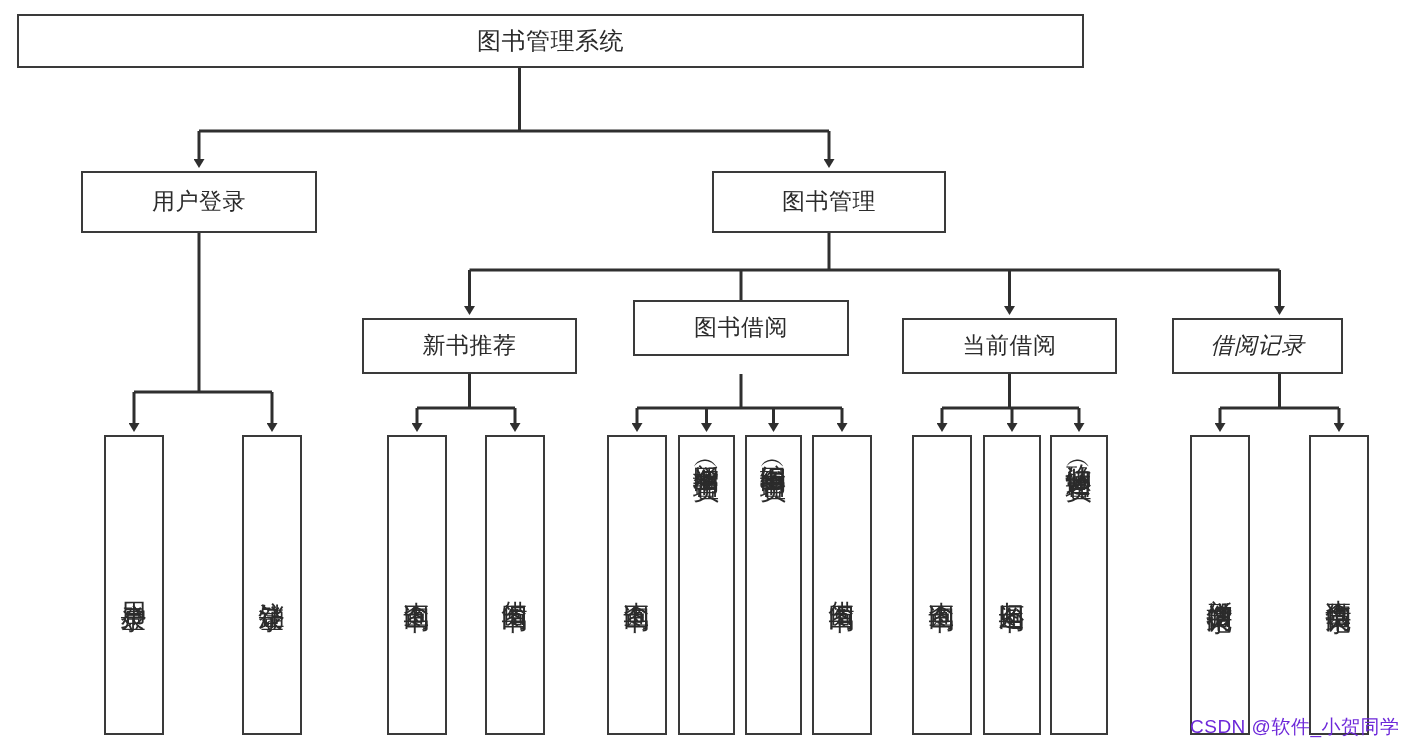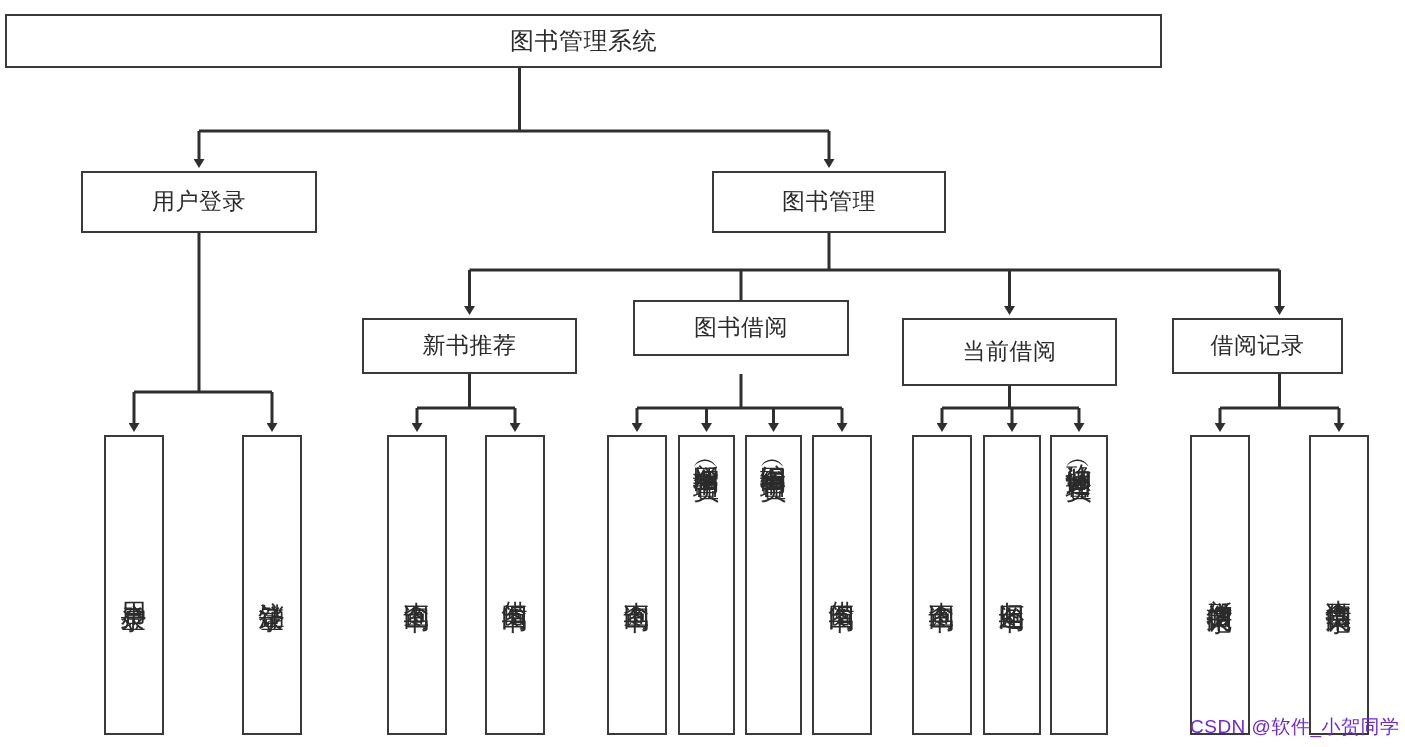--- a/index.html
+++ b/index.html
@@ -116,41 +116,41 @@
         <line x1="942" y1="408" x2="942" y2="424" marker-end="url(#arrow)"></line>
         <line x1="1012" y1="408" x2="1012" y2="424" marker-end="url(#arrow)"></line>
         <line x1="1079" y1="408" x2="1079" y2="424" marker-end="url(#arrow)"></line>
         <line x1="1279.5" y1="374" x2="1279.5" y2="408"></line>
         <line x1="1220" y1="408" x2="1339" y2="408"></line>
         <line x1="1220" y1="408" x2="1220" y2="424" marker-end="url(#arrow)"></line>
         <line x1="1339" y1="408" x2="1339" y2="424" marker-end="url(#arrow)"></line>
       </g>
   </svg>
 
-  <div class="node horiz root" id="n-root" style="left: 5px; top: 14px; width: 1157px; height: 54px;">
+  <div class="node horiz root" id="n-root" style="left: 17px; top: 14px; width: 1067px; height: 54px;">
     <span class="node-label">图书管理系统</span>
   </div>
 
   <div class="node horiz" id="n-l1-0" style="left: 81px; top: 171px; width: 236px; height: 62px;">
     <span class="node-label">用户登录</span>
   </div>
   <div class="node horiz" id="n-l1-1" style="left: 712px; top: 171px; width: 234px; height: 62px;">
     <span class="node-label">图书管理</span>
   </div>
 
   <div class="node horiz" id="n-l2-0" style="left: 362px; top: 318px; width: 215px; height: 56px;">
     <span class="node-label">新书推荐</span>
   </div>
   <div class="node horiz" id="n-l2-1" style="left: 633px; top: 300px; width: 216px; height: 56px;">
     <span class="node-label">图书借阅</span>
   </div>
-  <div class="node horiz" id="n-l2-2" style="left: 902px; top: 318px; width: 215px; height: 68px;">
+  <div class="node horiz" id="n-l2-2" style="left: 902px; top: 318px; width: 215px; height: 56px;">
     <span class="node-label">当前借阅</span>
   </div>
-  <div class="node horiz" id="n-l2-3" style="left: 1172px; top: 318px; width: 171px; height: 56px;">
+  <div class="node horiz" id="n-l2-3" style="left: 1172px; top: 318px; width: 171px; height: 56px; font-style: italic;">
     <span class="node-label">借阅记录</span>
   </div>
 
   <div class="node vert centered" id="n-lf-0" style="left: 104px; top: 435px; width: 60px; height: 300px;">
     <span class="node-label">用户登录</span>
   </div>
   <div class="node vert centered" id="n-lf-1" style="left: 242px; top: 435px; width: 60px; height: 300px;">
     <span class="node-label">注销登录</span>
   </div>
   <div class="node vert centered" id="n-lf-2" style="left: 387px; top: 435px; width: 60px; height: 300px;">

